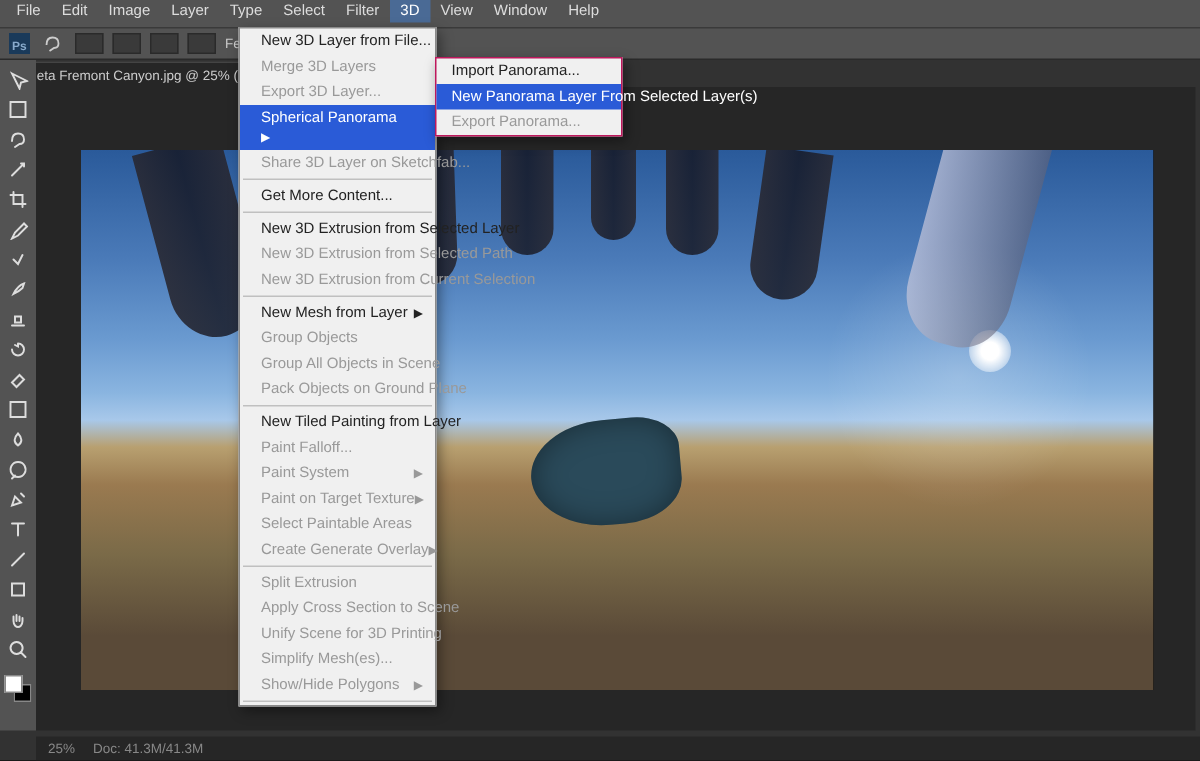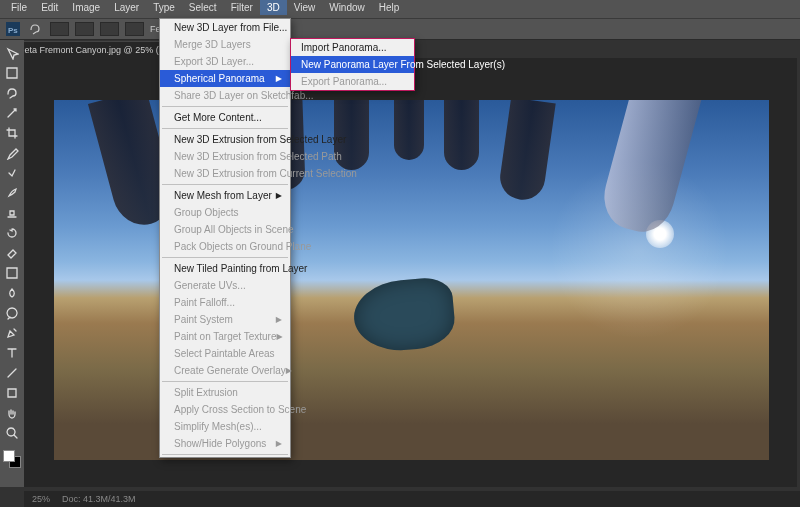--- a/index.html
+++ b/index.html
@@ -26,21 +26,21 @@
 .l1 { left: 50px; transform: rotate(-15deg) scaleY(1.1); }
 .l2 { left: 130px; transform: rotate(-8deg); }
 .l3 { left: 210px; transform: rotate(-2deg); height: 90px; width: 40px; }
 .l4 { left: 280px; height: 70px; width: 35px; }
 .l5 { left: 340px; height: 60px; width: 30px; }
 .l6 { left: 390px; height: 70px; width: 35px; }
 .l7 { left: 450px; transform: rotate(8deg); height: 100px; width: 45px; }
 .l8 { left: 560px; transform: rotate(15deg) scaleY(1.2); width: 70px; background: linear-gradient(90deg, rgba(200,200,220,0.7), rgba(100,100,120,0.6)); }
 .drop-menu { position: absolute; top: 18px; left: 159px; width: 132px; background: #f0f0f0; border: 1px solid #8a8a8a; box-shadow: 2px 3px 8px rgba(0,0,0,0.4); font-size: 10px; color: #222; z-index: 100; }
 .drop-menu .mi { padding: 2px 8px 2px 14px; line-height: 13px; display: flex; justify-content: space-between; white-space: nowrap; }
-.drop-menu .mi.hl { background: #2a5bd7; color: #fff; }
+.drop-menu .mi.hl { background: #2a5bd7; color: #fff; flex-direction: column; }
 .drop-menu .mi.dis { color: #999; }
 .drop-menu .sep { height: 1px; background: #c0c0c0; margin: 2px 2px; }
 .drop-menu .mi .arrow { font-size: 8px; }
 .submenu { position: absolute; top: 38px; left: 290px; width: 125px; background: #f0f0f0; border: 1px solid #be185d; box-shadow: 2px 3px 8px rgba(0,0,0,0.4); font-size: 10px; color: #222; z-index: 101; }
 .submenu .mi { padding: 2px 8px 2px 10px; line-height: 13px; white-space: nowrap; }
 .submenu .mi.hl { background: #2a5bd7; color: #fff; }
 .submenu .mi.dis { color: #999; }
 .status { position: absolute; bottom: 0; left: 24px; right: 0; height: 16px; background: #262626; color: #888; font-size: 9px; display: flex; align-items: center; padding: 0 8px; gap: 12px; }
 .optbar input { background: #3a3a3a; border: 1px solid #2a2a2a; color: #ccc; font-size: 9px; width: 36px; padding: 1px 3px; }
 .optbar label { font-size: 9px; color: #ccc; }
@@ -255,23 +255,20 @@
       <span>Group All Objects in Scene</span>
     </div>
     <div class="mi dis">
       <span>Pack Objects on Ground Plane</span>
     </div>
     <div class="sep"></div>
     <div class="mi">
       <span>New Tiled Painting from Layer</span>
     </div>
     <div class="mi dis">
-      <span>Generate UVs...</span>
-    </div>
-    <div class="mi dis">
       <span>Paint Falloff...</span>
     </div>
     <div class="mi dis">
       <span>Paint System</span>
       <span class="arrow">▶</span>
     </div>
     <div class="mi dis">
       <span>Paint on Target Texture</span>
       <span class="arrow">▶</span>
     </div>
@@ -281,20 +278,23 @@
     <div class="mi dis">
       <span>Create Generate Overlay</span>
       <span class="arrow">▶</span>
     </div>
     <div class="sep"></div>
     <div class="mi dis">
       <span>Split Extrusion</span>
     </div>
     <div class="mi dis">
       <span>Apply Cross Section to Scene</span>
+    </div>
+    <div class="mi dis">
+      <span>Unify Scene for 3D Printing</span>
     </div>
     <div class="mi dis">
       <span>Simplify Mesh(es)...</span>
     </div>
     <div class="mi dis">
       <span>Show/Hide Polygons</span>
       <span class="arrow">▶</span>
     </div>
     <div class="sep"></div>
   </div>

